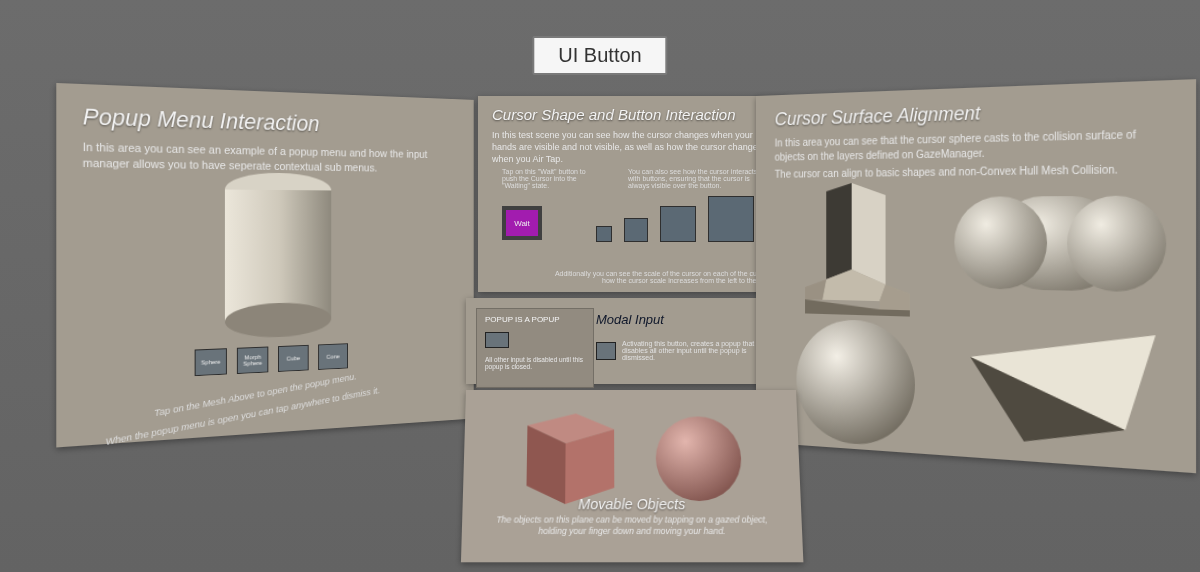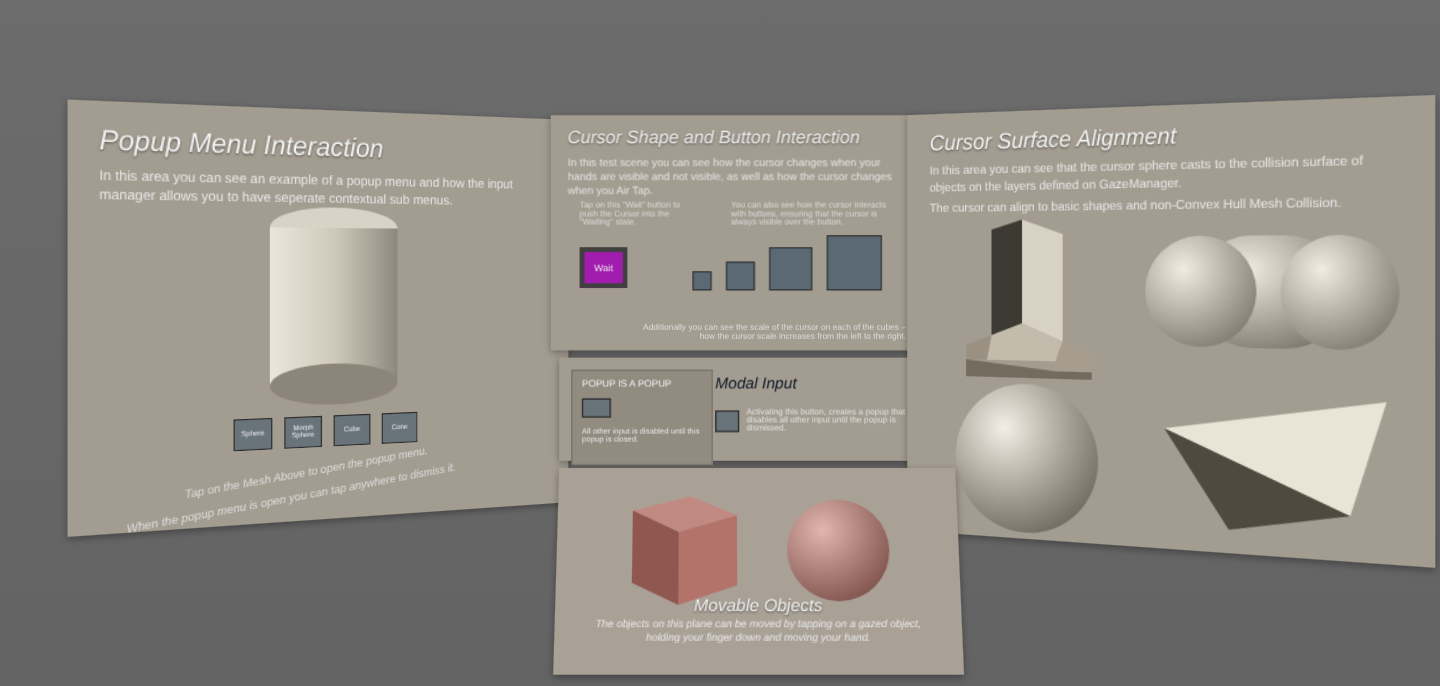--- a/index.html
+++ b/index.html
@@ -6,21 +6,21 @@
   .scene{position:relative;width:1200px;height:572px;perspective:1600px;perspective-origin:50% 38%;background:
     linear-gradient(to bottom,#6c6c6c 0%,#636363 100%)}
   
   .ui-btn{position:absolute;left:50%;top:36px;transform:translateX(-50%);padding:6px 24px;background:#f6f6f6;border:2px solid #7a7a7a;border-radius:2px;font-size:20px;color:#333}
   
   .panel{position:absolute;background:#a39c90;color:#fff;box-shadow:0 2px 6px rgba(0,0,0,.35);transform-style:preserve-3d}
   .panel h2{margin:18px 24px 8px;font-weight:400;color:#f3f3f3;text-shadow:0 1px 2px rgba(0,0,0,.5)}
   .panel p{margin:0 24px 8px;color:#e7e7e7;font-size:11px;line-height:1.35}
   .panel-left{left:64px;top:92px;width:430px;height:340px;transform:rotateY(30deg)}
   .panel-left h2{font-size:22px;font-style:italic}
-  .panel-mid-upper{left:459px;top:96px;width:310px;height:196px}
+  .panel-mid-upper{left:478px;top:96px;width:310px;height:196px}
   .panel-mid-upper h2{font-size:15px;margin:10px 14px 6px;font-style:italic}
   .panel-mid-upper p{margin:0 14px 10px;font-size:9px}
   .panel-mid-lower{left:466px;top:298px;width:310px;height:86px}
   .panel-right{left:756px;top:96px;width:416px;height:346px;transform:rotateY(-28deg);transform-origin:left center}
   .panel-right h2{font-size:18px;font-style:italic;margin:14px 20px 6px}
   .panel-right p{margin:0 20px 4px;font-size:10px}
   .panel-floor{left:466px;top:390px;width:330px;height:170px;background:#aaa196;transform:rotateX(20deg);transform-origin:top center}
   .panel-floor h2{font-size:14px;text-align:center;margin:106px 0 2px;font-style:italic}
   .panel-floor p{text-align:center;font-size:8.5px;font-style:italic;margin:0 30px}
   
@@ -60,20 +60,21 @@
   .r-prism{left:40px;top:86px}
   .r-capsule{left:196px;top:90px}
   .r-sphere{left:38px;top:216px}
   .r-pyr{left:206px;top:216px}
 </style>
 </head>
 <body>
 
 <div class="scene">
 
+  <div class="ui-btn">UI Button</div>
 
   <div class="panel panel-left">
     <h2>Popup Menu Interaction</h2>
     <p>In this area you can see an example of a popup menu and how the input manager allows you to have seperate contextual sub menus.</p>
     <div class="cyl-wrap">
       <svg width="150" height="170" viewBox="0 0 150 170">
         <defs>
           <linearGradient id="cylg" x1="0" x2="1">
             <stop offset="0" stop-color="#ebe6da"></stop>
               <stop offset="0.5" stop-color="#cfc9bb"></stop>

